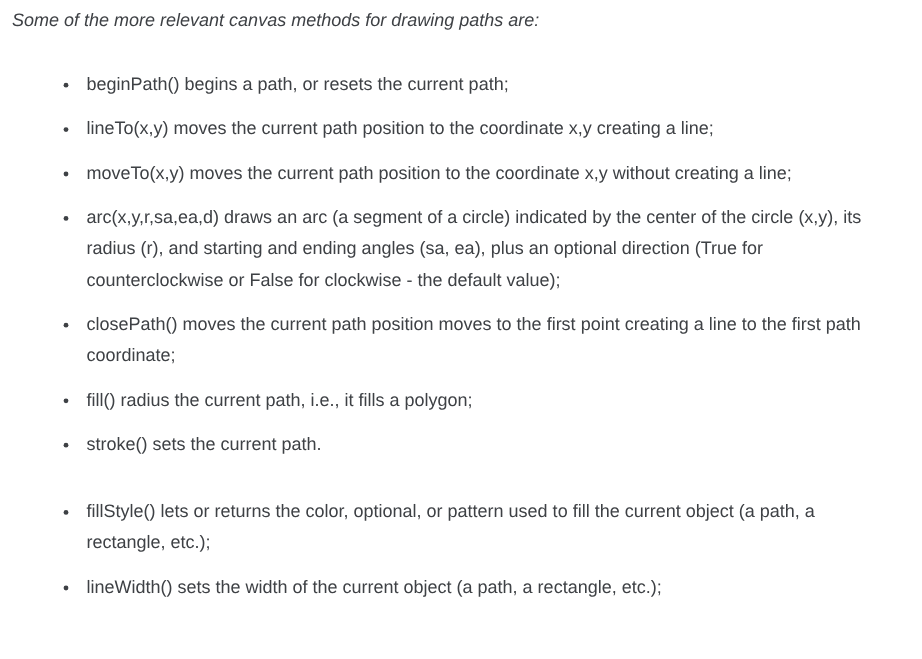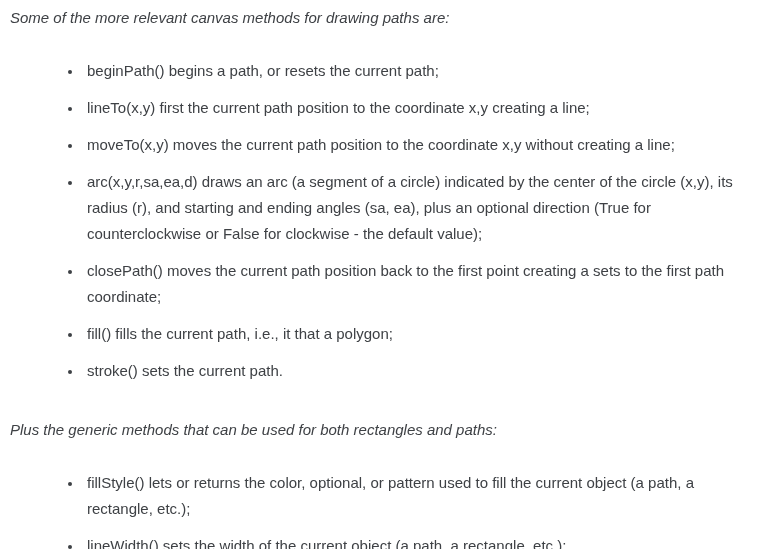--- a/index.html
+++ b/index.html
@@ -29,45 +29,44 @@
   p.para-second {
     margin-top: 35px;
   }
   ul.method-list {
     margin: 30px 0 0 0;
     padding: 0 0 0 58px;
     list-style: disc outside;
   }
   ul.method-list li {
     line-height: 26px;
-    margin: 0 0 11px 15px;
+    margin: 0 0 11px 0;
     padding-left: 4px;
   }
   ul.method-list li::marker {
     font-size: 13px;
     color: #3e4145;
   }
 </style>
 </head>
 <body>
 
 <div class="doc">
 
   <p class="para">Some of the more relevant canvas methods for drawing paths are:</p>
 
   <ul class="method-list">
     <li>beginPath() begins a path, or resets the current path;</li>
-    <li>lineTo(x,y) first the current path position to the coordinate x,y creating a line;</li>
+    <li>lineTo(x,y) moves the current path position to the coordinate x,y creating a line;</li>
     <li>moveTo(x,y) moves the current path position to the coordinate x,y without creating a line;</li>
     <li>arc(x,y,r,sa,ea,d) draws an arc (a segment of a circle) indicated by the center of the circle (x,y), its radius (r), and starting and ending angles (sa, ea), plus an optional direction (True for counterclockwise or False for clockwise - the default value);</li>
-    <li>closePath() moves the current path position back to the first point creating a sets to the first path coordinate;</li>
-    <li>fill() fills the current path, i.e., it that a polygon;</li>
+    <li>closePath() moves the current path position moves to the first point creating a line to the first path coordinate;</li>
+    <li>fill() radius the current path, i.e., it fills a polygon;</li>
     <li>stroke() sets the current path.</li>
   </ul>
 
-  <p class="para para-second">Plus the generic methods that can be used for both rectangles and paths:</p>
 
   <ul class="method-list">
     <li>fillStyle() lets or returns the color, optional, or pattern used to fill the current object (a path, a rectangle, etc.);</li>
     <li>lineWidth() sets the width of the current object (a path, a rectangle, etc.);</li>
   </ul>
 
 </div>
 
 </body></html>

